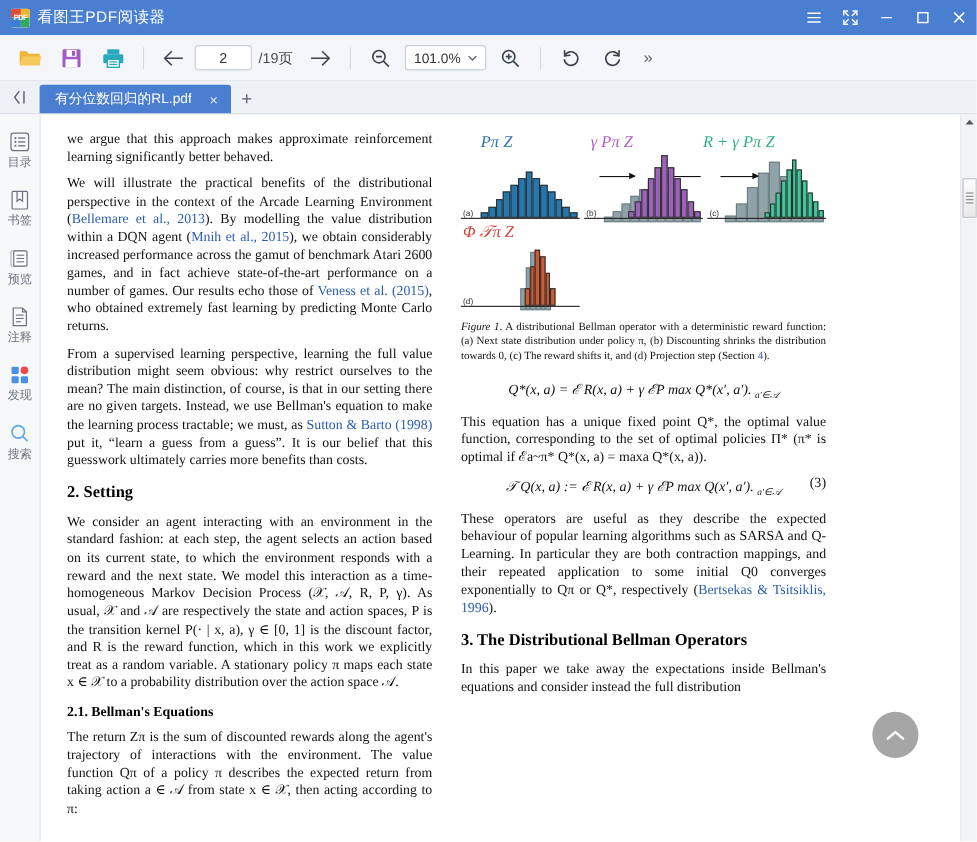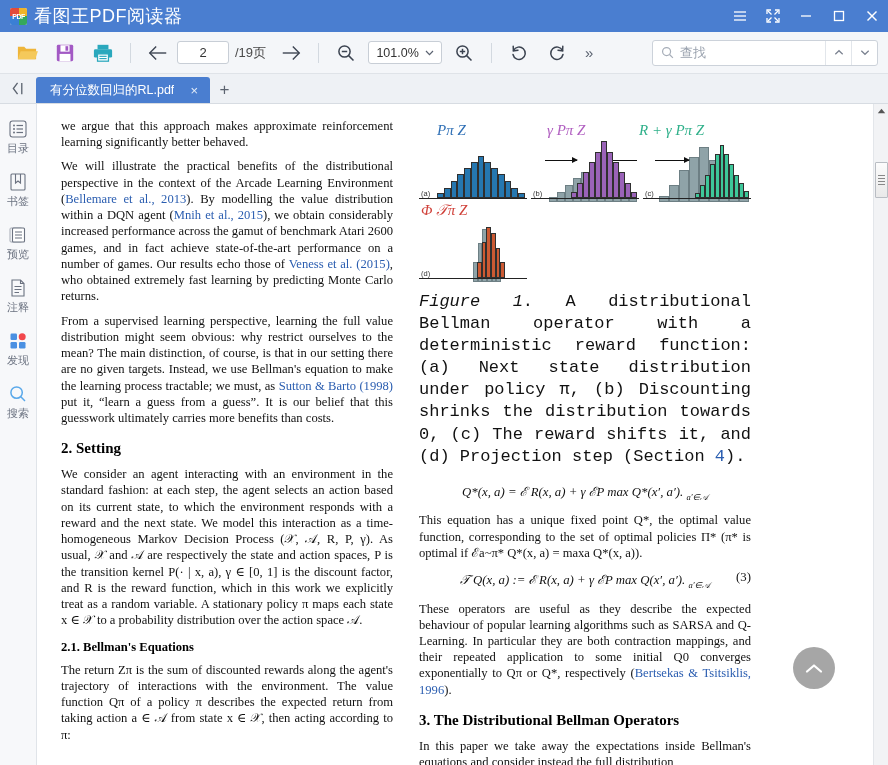--- a/index.html
+++ b/index.html
@@ -24,21 +24,21 @@
   .app-logo i { width: 50%; height: 50%; display: block; }
   .app-logo i:nth-child(1){ background:#e24b3a; }
   .app-logo i:nth-child(2){ background:#f0b429; }
   .app-logo i:nth-child(3){ background:#3b7fd4; }
   .app-logo i:nth-child(4){ background:#35a85b; }
   .app-logo span {
     position: absolute; inset: 0; font-size: 7px; font-weight: bold;
     color: #fff; display: flex; align-items: center; justify-content: center;
     letter-spacing: -0.5px;
   }
-  .app-title { font-size: 18px; letter-spacing: .5px; }
+  .app-title { font-size: 14px; letter-spacing: .5px; }
   .win-controls { position: absolute; right: 0; top: 0; height: 32px; display: flex; }
   .win-btn {
     width: 33px; height: 32px; display: flex; align-items: center; justify-content: center;
     cursor: pointer;
   }
   .win-btn svg { display: block; }
 
   
   .toolbar {
     height: 42px; background: #f4f6f9; border-bottom: 1px solid #dfe3e8;
@@ -143,21 +143,21 @@
     color: #000; margin: 11px 0 7px 0;
   }
   .cite { color: #2a5db0; }
   .eq {
     font-family: "Liberation Serif", serif; font-style: italic;
     font-size: 12.8px; text-align: center; margin: 9px 0 10px 0; color: #111;
     position: relative;
   }
   .eq .num { position: absolute; right: 0; font-style: normal; }
   .caption {
-    font-family: Liberation Mono, monospace; font-size: 17px; line-height: 1.3;
+    font-family: Liberation Serif, serif; font-size: 10px; line-height: 1.3;
     color: #111; text-align: justify; margin-bottom: 14px;
   }
   .caption em { font-style: italic; }
 
   
   .figure { margin: 6px 0 9px 0; }
   .fig-grid { display: grid; grid-template-columns: 1fr 1fr 1fr; gap: 2px 4px; }
   .panel { position: relative; height: 78px; }
   .panel-title {
     font-family: "Liberation Serif", serif; font-style: italic; font-size: 15px;
@@ -354,41 +354,20 @@
   <div class="tb-btn">
     <svg width="20" height="20" viewBox="0 0 20 20">
         <g stroke="#3b4350" stroke-width="1.5" fill="none" stroke-linecap="round">
           <path d="M15.5 7.5 A6.2 6.2 0 1 0 16 11.5"></path>
           <path d="M15.8 3.2 L15.6 7.8 L11 7.2"></path>
         </g>
       </svg>
   </div>
   <div class="more-btn">»</div>
 
-  <div class="search-wrap">
-    <div class="search-field">
-      <svg width="13" height="13" viewBox="0 0 14 14">
-          <g stroke="#a7aeb9" stroke-width="1.3" fill="none">
-            <circle cx="6" cy="6" r="4.3"></circle>
-            <line x1="9.2" y1="9.2" x2="12.8" y2="12.8"></line>
-          </g>
-        </svg>
-      <span class="search-placeholder">查找</span>
-    </div>
-    <div class="search-nav">
-      <svg width="10" height="7" viewBox="0 0 10 7">
-          <path d="M1.3 5.3 L5 1.7 L8.7 5.3" stroke="#7b8290" stroke-width="1.2" fill="none"></path>
-        </svg>
-    </div>
-    <div class="search-nav">
-      <svg width="10" height="7" viewBox="0 0 10 7">
-          <path d="M1.3 1.7 L5 5.3 L8.7 1.7" stroke="#7b8290" stroke-width="1.2" fill="none"></path>
-        </svg>
-    </div>
-  </div>
 </div>
 
 <div class="tabbar">
   <div class="tab-collapse">
     <svg width="17" height="15" viewBox="0 0 18 16">
         <g stroke="#5b636f" stroke-width="1.4" fill="none">
           <path d="M8 2 L3.5 8 L8 14"></path>
           <line x1="12.5" y1="2" x2="12.5" y2="14"></line>
         </g>
       </svg>
@@ -517,21 +496,21 @@
                   <div class="bar" style="height: 30.16px; background: rgb(37, 119, 176);"></div>
                   <div class="bar" style="height: 24.36px; background: rgb(37, 119, 176);"></div>
                   <div class="bar" style="height: 17.4px; background: rgb(37, 119, 176);"></div>
                   <div class="bar" style="height: 10.44px; background: rgb(37, 119, 176);"></div>
                   <div class="bar" style="height: 4.64px; background: rgb(37, 119, 176);"></div>
                 </div>
               <div class="axis"></div>
             </div>
 
             <div class="panel">
-              <div class="panel-title" style="color:#b05ec0;left:16px">γ Pπ Z</div>
+              <div class="panel-title" style="color:#b05ec0;left:6px">γ Pπ Z</div>
               <div class="panel-tag">(b)</div>
               <div class="bars" style="position: absolute; left: 18px; right: 2px; bottom: 0px; height: 60px; z-index: 0;">
                   <div class="bar ghost" style="height: 4.64px; background: rgb(143, 163, 168); border-color: rgb(109, 127, 132);"></div>
                   <div class="bar ghost" style="height: 10.44px; background: rgb(143, 163, 168); border-color: rgb(109, 127, 132);"></div>
                   <div class="bar ghost" style="height: 17.4px; background: rgb(143, 163, 168); border-color: rgb(109, 127, 132);"></div>
                   <div class="bar ghost" style="height: 24.36px; background: rgb(143, 163, 168); border-color: rgb(109, 127, 132);"></div>
                   <div class="bar ghost" style="height: 30.16px; background: rgb(143, 163, 168); border-color: rgb(109, 127, 132);"></div>
                   <div class="bar ghost" style="height: 35.96px; background: rgb(143, 163, 168); border-color: rgb(109, 127, 132);"></div>
                   <div class="bar ghost" style="height: 30.16px; background: rgb(143, 163, 168); border-color: rgb(109, 127, 132);"></div>
                   <div class="bar ghost" style="height: 24.36px; background: rgb(143, 163, 168); border-color: rgb(109, 127, 132);"></div>

